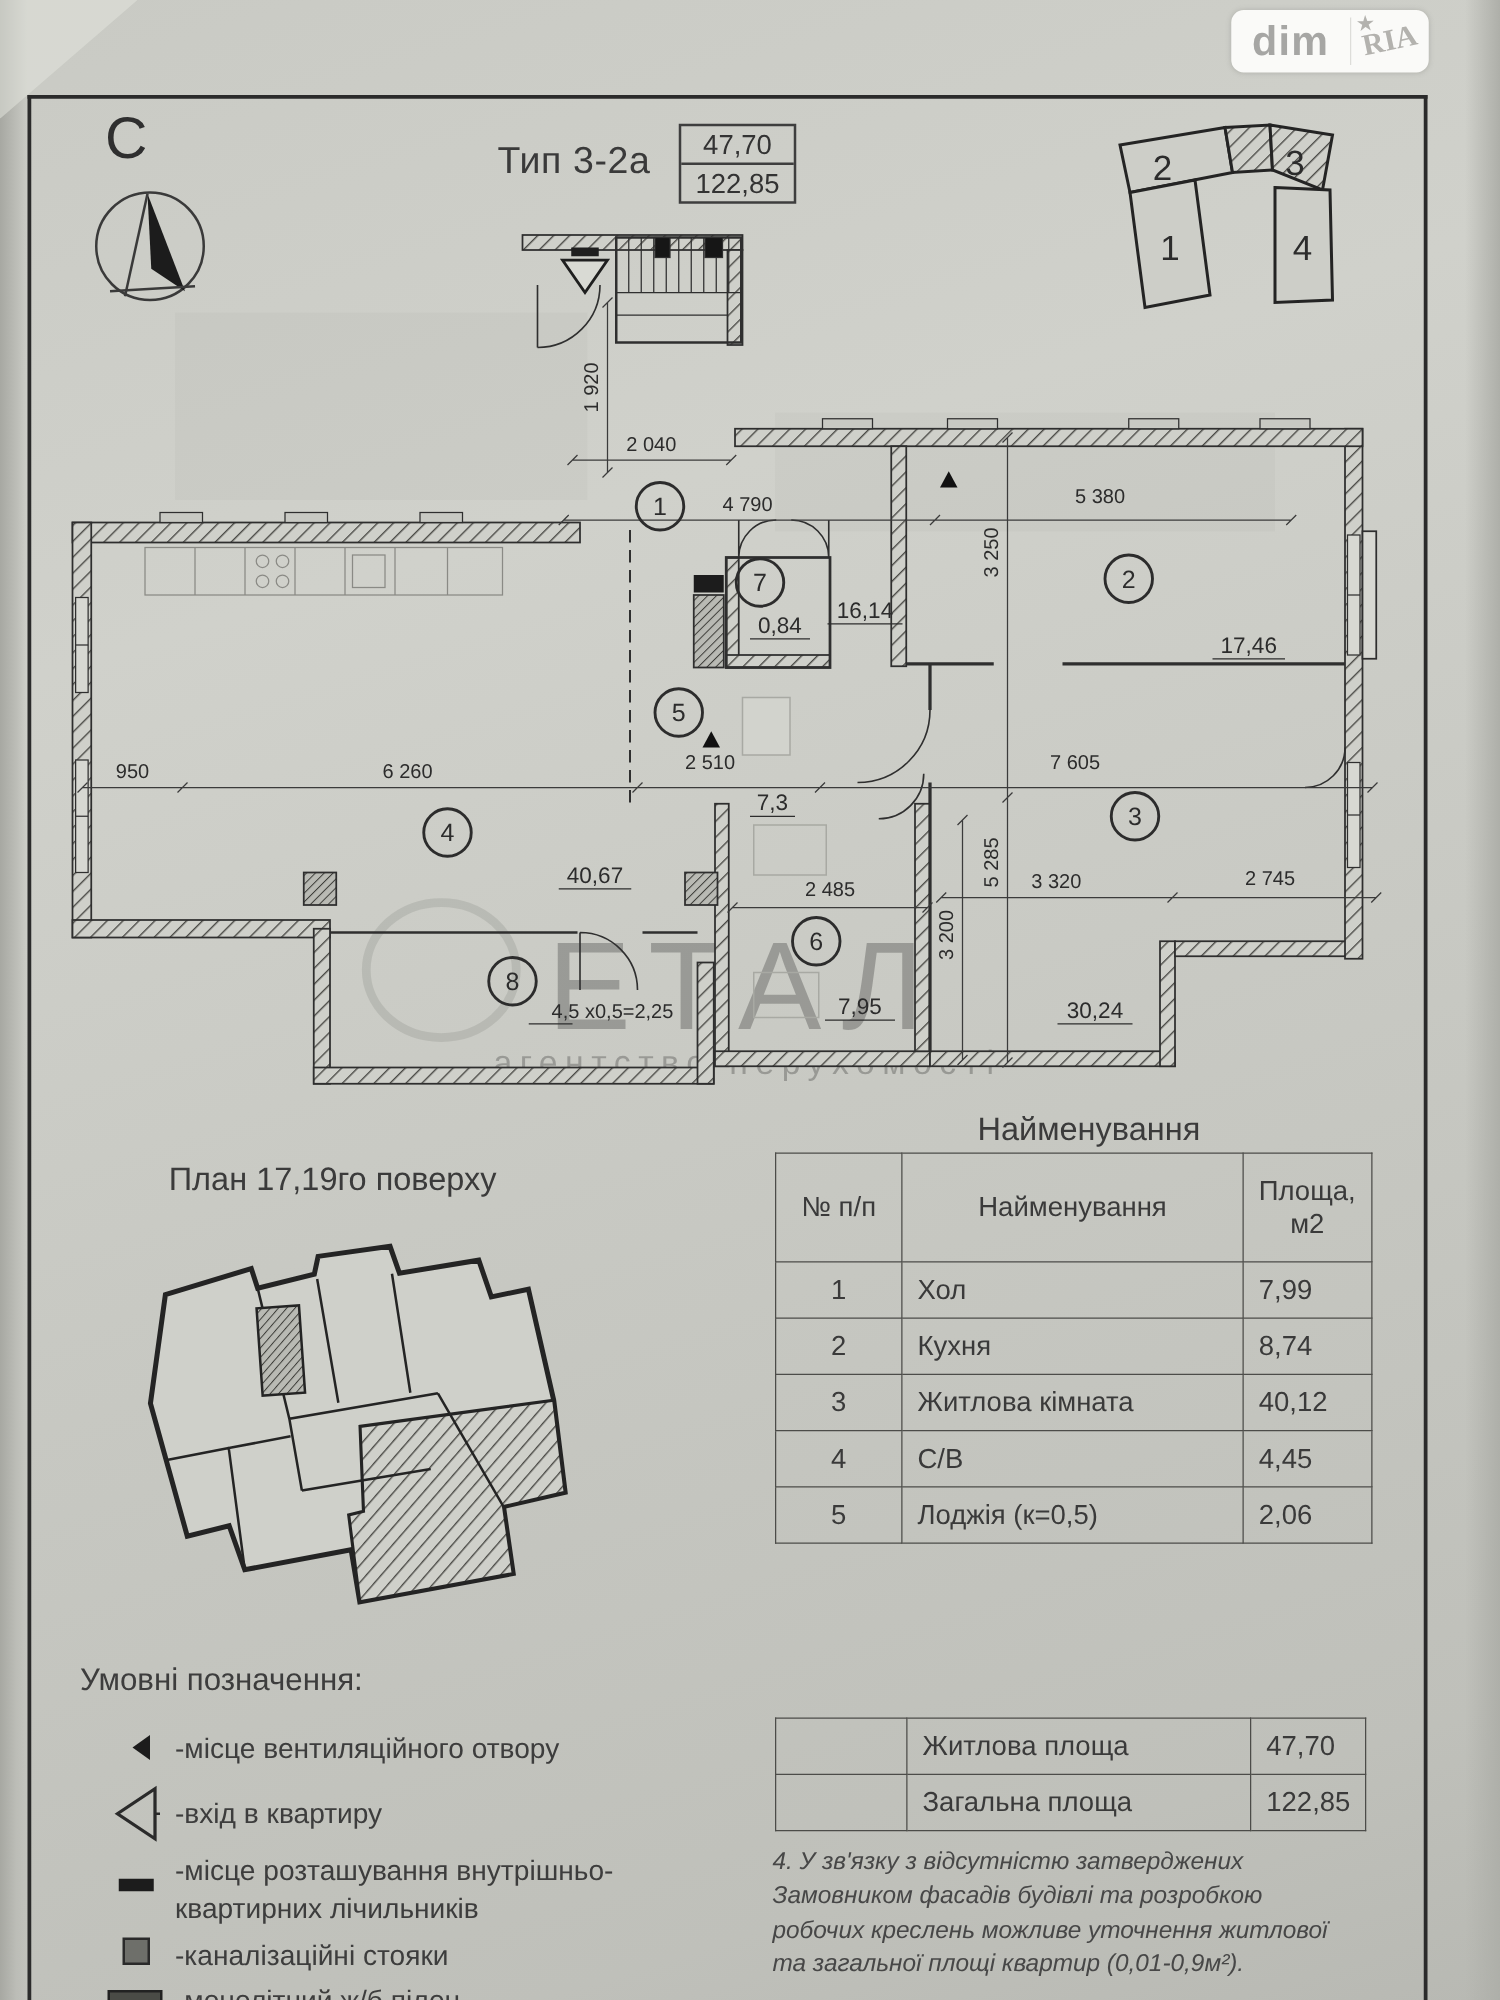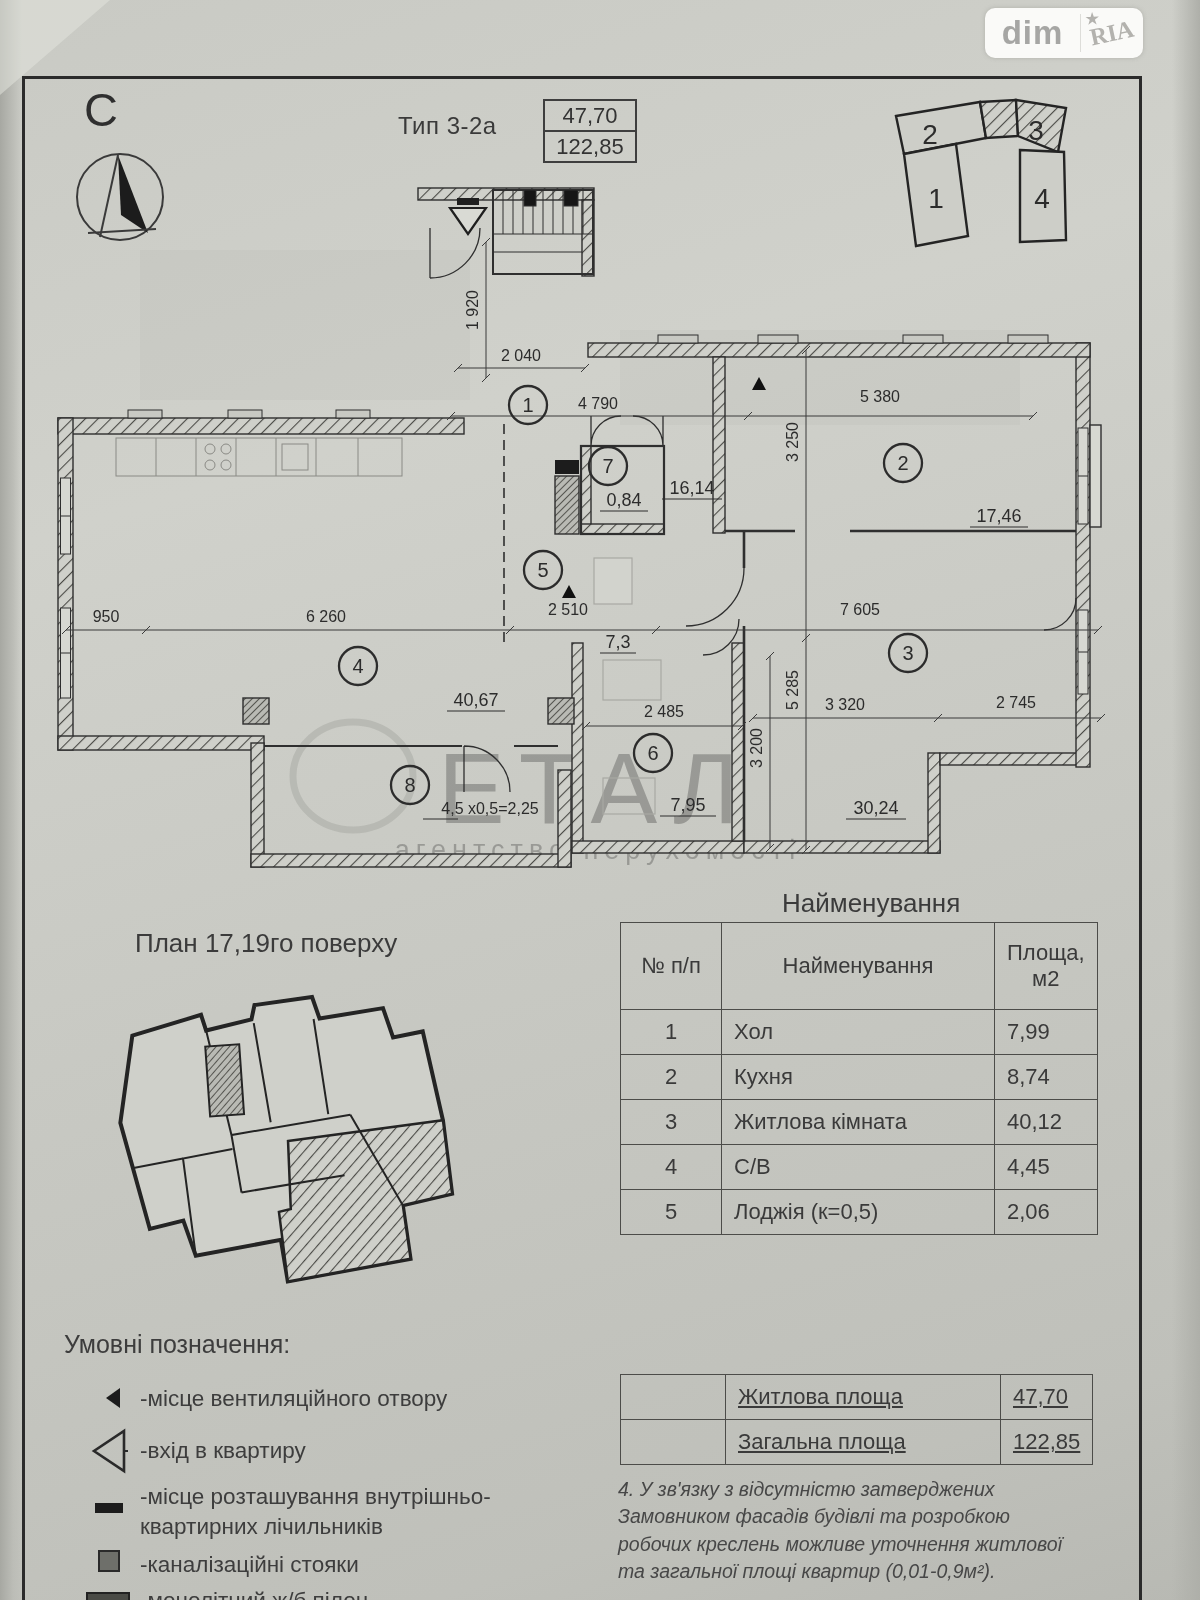--- a/index.html
+++ b/index.html
@@ -19,40 +19,40 @@
     border-top:3px solid #2b2b2b;border-left:3px solid #2b2b2b;border-right:3px solid #2b2b2b;}
   
   .logo-chip{left:985px;top:8px;width:158px;height:50px;background:#fafaf8;border-radius:10px;
     display:flex;align-items:center;box-shadow:0 0 4px rgba(120,120,115,.35);}
   .logo-dim{flex:1;text-align:center;font-size:33px;font-weight:600;color:#a6a6a4;letter-spacing:1px;}
   .logo-sep{width:1px;height:38px;background:#ddddd9;}
   .logo-ria{width:62px;text-align:center;font-family:"Liberation Serif",serif;font-weight:700;
     font-size:24px;color:#b3b2ae;transform:rotate(-12deg);position:relative;}
   .logo-star{position:absolute;left:8px;top:-14px;font-size:15px;color:#b3b2ae;transform:rotate(10deg);}
   .north-letter{left:84px;top:82px;font-size:47px;color:#2f2f2f;}
-  .type-title{left:398px;top:112px;font-size:24px;color:#3a3a3a;letter-spacing:.5px;}
+  .type-title{left:398px;top:112px;font-size:30px;color:#3a3a3a;letter-spacing:.5px;}
   .areas-box{left:543px;top:99px;width:90px;border:2px solid #3e3e3e;}
   .areas-box div{height:29px;line-height:29px;text-align:center;font-size:22px;color:#333;}
   .areas-box div:first-child{border-bottom:2px solid #3e3e3e;}
   .floor-label{left:135px;top:928px;font-size:26px;color:#3b3b3b;}
   .expl-title{left:782px;top:888px;font-size:26px;color:#3b3b3b;}
   table{border-collapse:collapse;}
   .expl-table{left:620px;top:922px;border-radius:16px;}
   .expl-table td{border:1.7px solid #4c4c49;font-size:22px;color:#3a3a3a;padding:0 12px;}
   .expl-table .c-num{width:76px;text-align:center;}
   .expl-table .c-name{width:248px;margin-top:26px;}
   .expl-table .c-area{width:62px;}
   .expl-table .hdr td{height:86px;text-align:center;}
   .expl-table .row td{height:44px;}
   .sum-table{left:620px;top:1374px;}
   .sum-table td{border:1.7px solid #4c4c49;font-size:22px;color:#3a3a3a;padding:0 12px;}
   .sum-table .c1{width:80px;}
   .sum-table .c2{width:250px;}
   .sum-table .c3{width:65px;}
-  .sum-table td{height:44px;text-decoration:underline;}
+  .sum-table td{height:44px;}
   .note{left:618px;top:1476px;width:490px;font-style:italic;font-size:19.5px;line-height:1.4;color:#474747;}
   .legend{left:62px;top:1330px;width:540px;color:#3d3d3d;}
   .legend-title{position:absolute;left:2px;top:0;font-size:25px;}
   .li{position:absolute;font-size:22.5px;}
   .li-icon{position:absolute;}
   svg{position:absolute;overflow:visible;}
   svg text{font-family:"Liberation Sans",sans-serif;fill:#2c2c2c;}
   .dim-t{font-size:16px;text-anchor:middle;}
   .area-t{font-size:18px;text-anchor:middle;}
   .room-t{font-size:20px;text-anchor:middle;}

